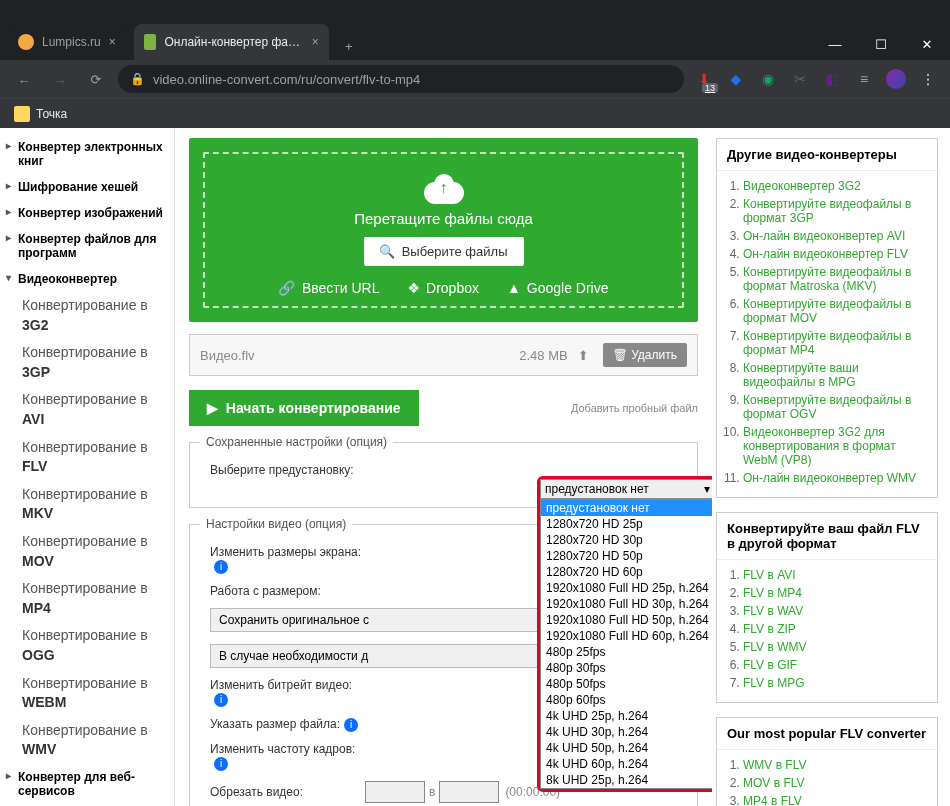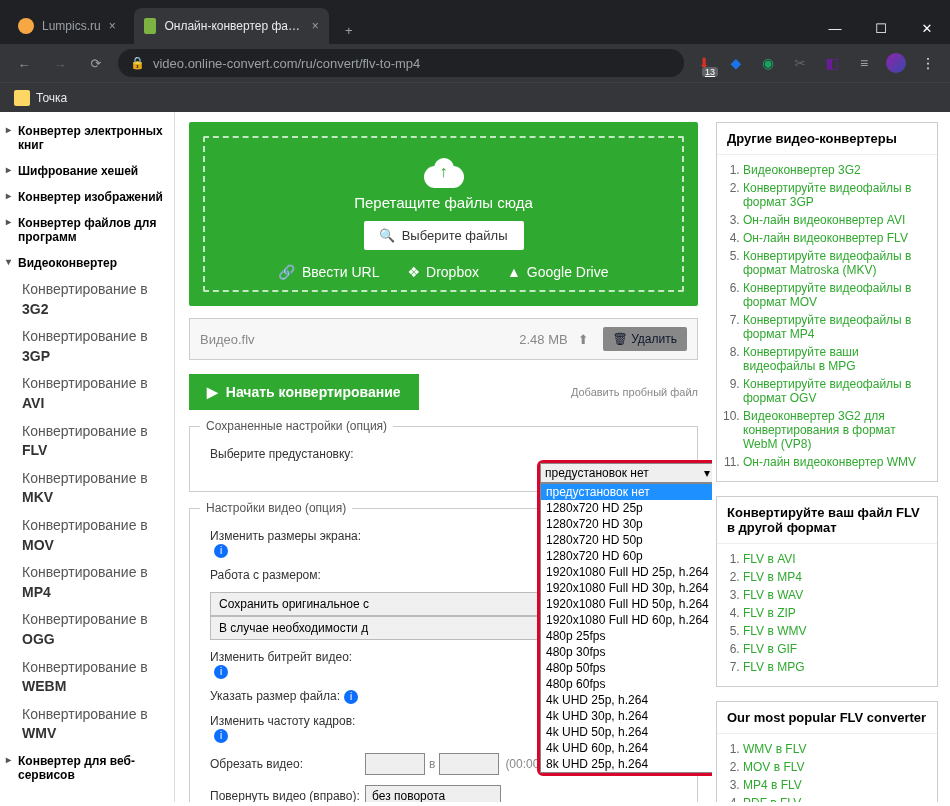--- a/index.html
+++ b/index.html
@@ -1,19 +1,19 @@
 <!DOCTYPE html>
 <html><head>
 <meta charset="utf-8">
 <style>
 * { margin: 0; padding: 0; box-sizing: border-box; }
 body { font-family: Arial, sans-serif; font-size: 13px; background: #fff; width: 950px; height: 806px; overflow: hidden; }
 
 
-.titlebar { height: 44px; background: #202124; display: flex; align-items: flex-end; padding-top: 8px; }
+.titlebar { height: 60px; background: #202124; display: flex; align-items: flex-end; padding-top: 8px; }
 .tab { height: 36px; border-radius: 8px 8px 0 0; display: flex; align-items: center; padding: 0 10px; margin-left: 8px; font-size: 12px; color: #e8eaed; max-width: 195px; }
 .tab.inactive { background: #202124; color: #9aa0a6; }
 .tab.active { background: #35363a; }
 .tab-icon { width: 16px; height: 16px; margin-right: 8px; border-radius: 2px; }
 .tab-close { margin-left: 8px; color: #9aa0a6; cursor: pointer; }
 .newtab { width: 28px; height: 28px; display: flex; align-items: center; justify-content: center; color: #9aa0a6; margin-left: 6px; cursor: pointer; }
 .winctrl { margin-left: auto; display: flex; }
 .winbtn { width: 46px; height: 32px; display: flex; align-items: center; justify-content: center; color: #fff; cursor: pointer; }
 
 
@@ -53,21 +53,21 @@
 .cloud-arrow { position: absolute; z-index: 2; left: 50%; top: 50%; transform: translate(-50%, -40%); color: #2fa92f; font-size: 16px; font-weight: bold; }
 .dragtext { font-size: 15px; margin-bottom: 10px; }
 .filebtn { background: #fff; color: #333; border: none; padding: 7px 16px; border-radius: 2px; font-size: 13px; cursor: pointer; display: inline-flex; align-items: center; gap: 6px; }
 .sourcerow { display: flex; justify-content: center; gap: 28px; margin-top: 14px; font-size: 14px; }
 .sourcerow span { cursor: pointer; display: inline-flex; align-items: center; gap: 6px; }
 
 
 .filerow { display: flex; align-items: center; border: 1px solid #ccc; background: #f7f7f7; margin-top: 12px; padding: 8px 10px; color: #888; }
 .filerow .fname { flex: 1; }
 .filerow .fsize { margin-right: 10px; }
-.delbtn { background: #888; color: #0f172a; border: none; padding: 5px 10px; border-radius: 2px; font-size: 12px; cursor: pointer; }
+.delbtn { background: #888; color: #ffffff; border: none; padding: 5px 10px; border-radius: 2px; font-size: 12px; cursor: pointer; }
 
 
 .convrow { display: flex; align-items: center; justify-content: space-between; margin-top: 14px; }
 .convbtn { background: #2fa92f; color: #fff; border: none; padding: 10px 18px; font-size: 14px; font-weight: bold; cursor: pointer; display: inline-flex; align-items: center; gap: 8px; }
 .triallink { font-size: 11px; color: #888; cursor: pointer; }
 
 
 .fset { border: 1px solid #ccc; margin-top: 16px; padding: 20px; position: relative; }
 .fset-legend { position: absolute; top: -8px; left: 10px; background: #fff; padding: 0 6px; font-size: 12px; color: #555; }
 .frow { display: flex; align-items: center; margin-bottom: 10px; font-size: 12px; }
@@ -207,21 +207,21 @@
 
     <div class="fset">
       <div class="fset-legend">Настройки видео (опция)</div>
       <div class="frow">
         <span class="flabel"><span>Изменить размеры экрана:</span><span class="info-i">i</span></span>
         <span style="margin-left:190px">елов</span>
       </div>
       <div class="frow">
         <span class="flabel">Работа с размером:</span>
       </div>
-      <div class="ftxt" style="margin-bottom:0">Сохранить оригинальное с</div>
+      <div class="ftxt" style="margin-bottom:12px">Сохранить оригинальное с</div>
       <div class="ftxt" style="margin-bottom:10px">В случае необходимости д</div>
       <div class="frow">
         <span class="flabel"><span>Изменить битрейт видео:</span><span class="info-i">i</span></span>
       </div>
       <div class="frow">
         <span class="flabel"><span>Указать размер файла:</span><span class="info-i">i</span></span>
       </div>
       <div class="frow">
         <span class="flabel"><span>Изменить частоту кадров:</span><span class="info-i">i</span></span>
       </div>

